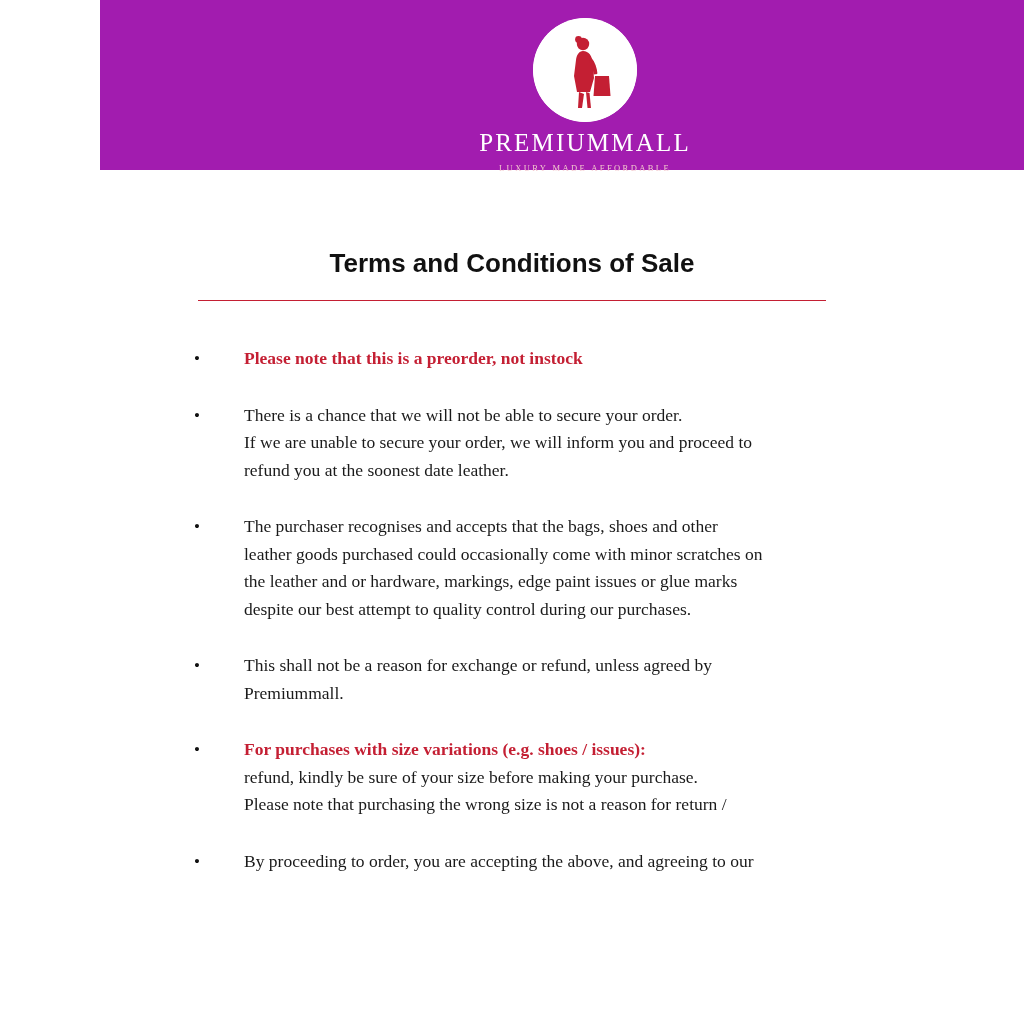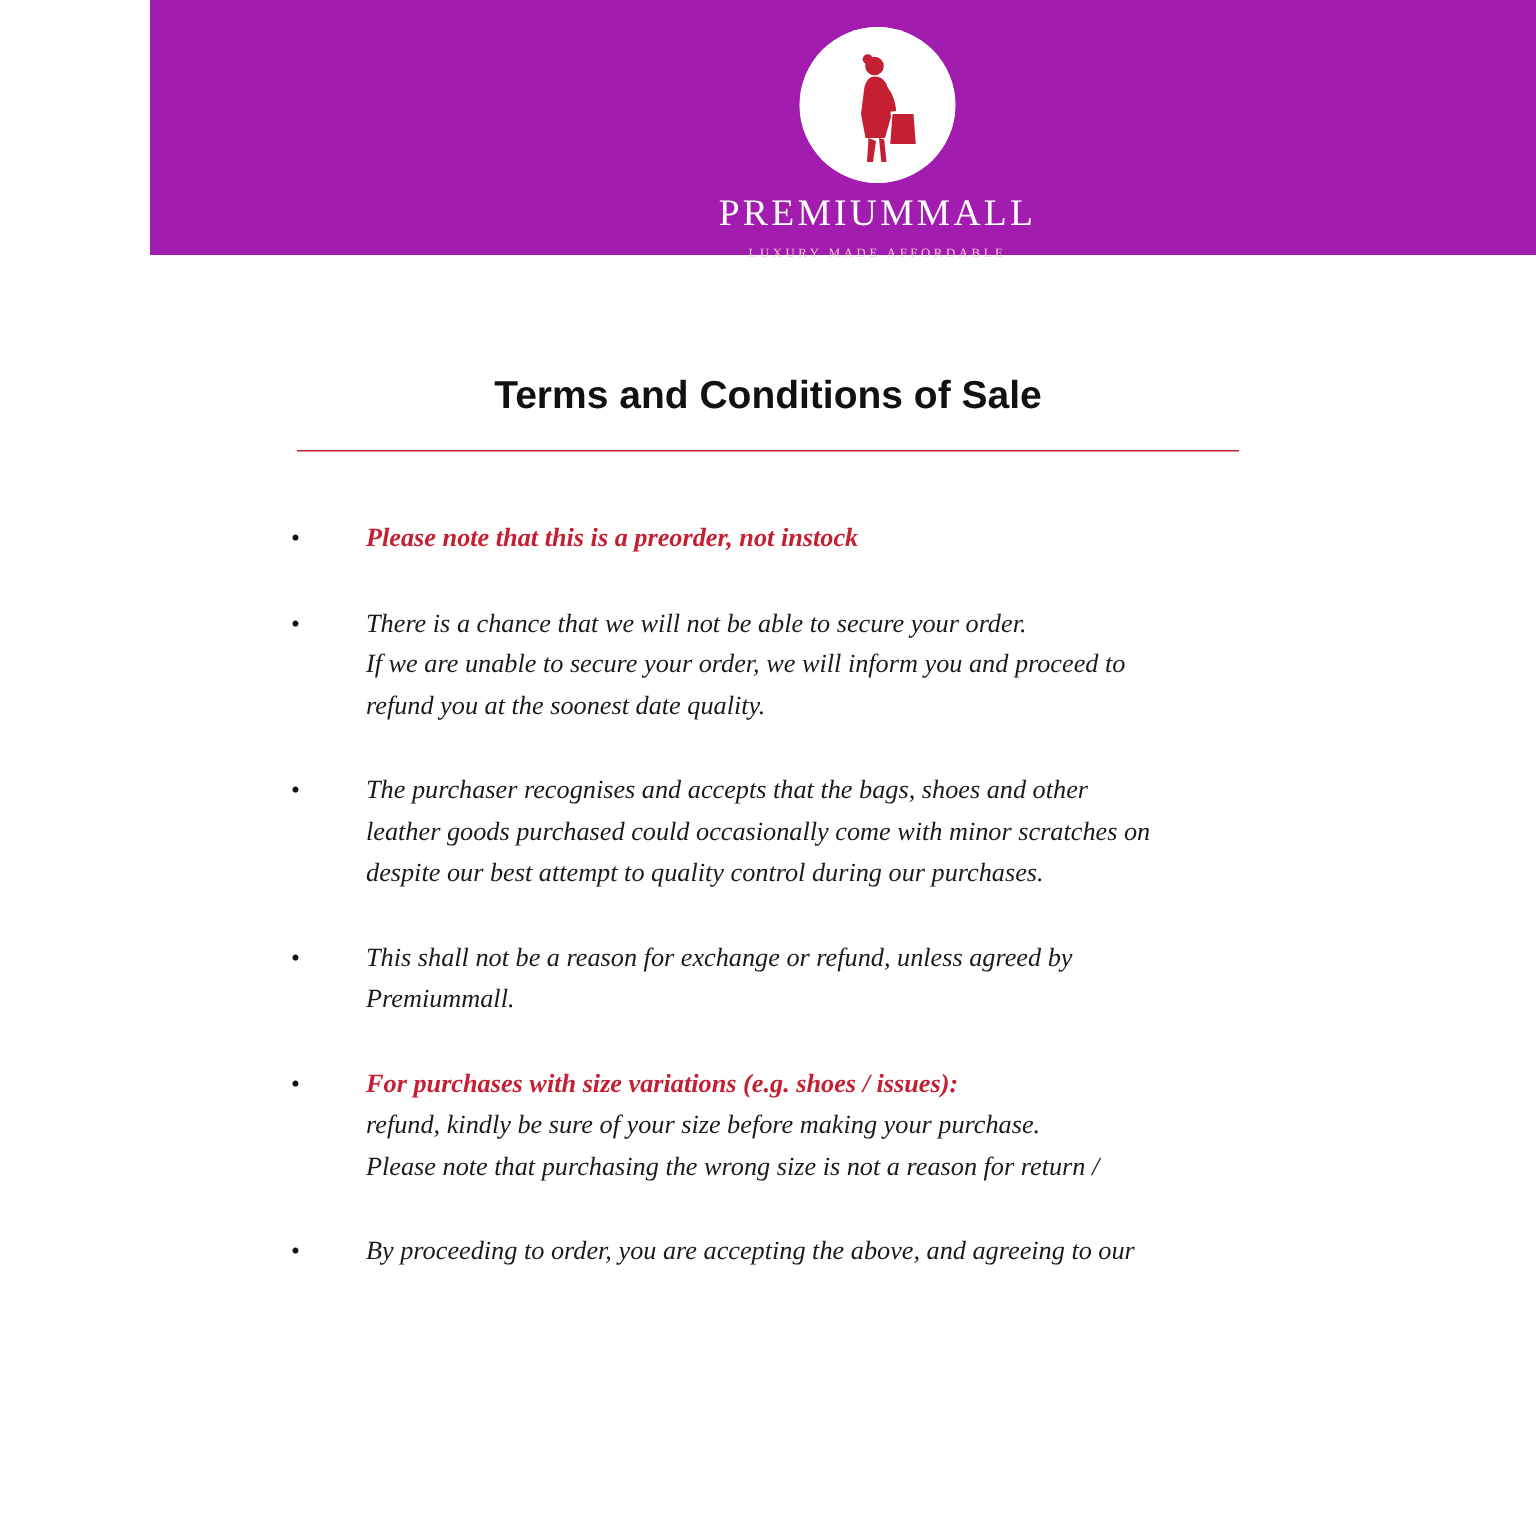--- a/index.html
+++ b/index.html
@@ -108,21 +108,20 @@
     line-height: 27.5px;
     padding-left: 4px;
     box-sizing: border-box;
   }
   .bullet-text {
     flex: 1 1 auto;
     font-family: "Liberation Serif", serif;
     font-size: 17.5px;
     line-height: 27.5px;
     color: #1a1a1a;
-    font-style: italic;
   }
   .bullet-text .line { display: block; white-space: nowrap; }
   .emph {
     color: #c41f33;
     font-weight: bold;
   }
 </style>
 </head>
 <body>
 
@@ -166,29 +165,30 @@
       <div class="bullet-text">
         <span class="line emph">Please note that this is a preorder, not instock</span>
       </div>
     </div>
 
     <div class="bullet-row">
       <div class="bullet-mark">•</div>
       <div class="bullet-text">
         <span class="line">There is a chance that we will not be able to secure your order.</span>
         <span class="line">If we are unable to secure your order, we will inform you and proceed to</span>
-        <span class="line">refund you at the soonest date quality.</span>
+        <span class="line">refund you at the soonest date leather.</span>
       </div>
     </div>
 
     <div class="bullet-row">
       <div class="bullet-mark">•</div>
       <div class="bullet-text">
         <span class="line">The purchaser recognises and accepts that the bags, shoes and other</span>
         <span class="line">leather goods purchased could occasionally come with minor scratches on</span>
+        <span class="line">the leather and or hardware, markings, edge paint issues or glue marks</span>
         <span class="line">despite our best attempt to quality control during our purchases.</span>
       </div>
     </div>
 
     <div class="bullet-row">
       <div class="bullet-mark">•</div>
       <div class="bullet-text">
         <span class="line">This shall not be a reason for exchange or refund, unless agreed by</span>
         <span class="line">Premiummall.</span>
       </div>

